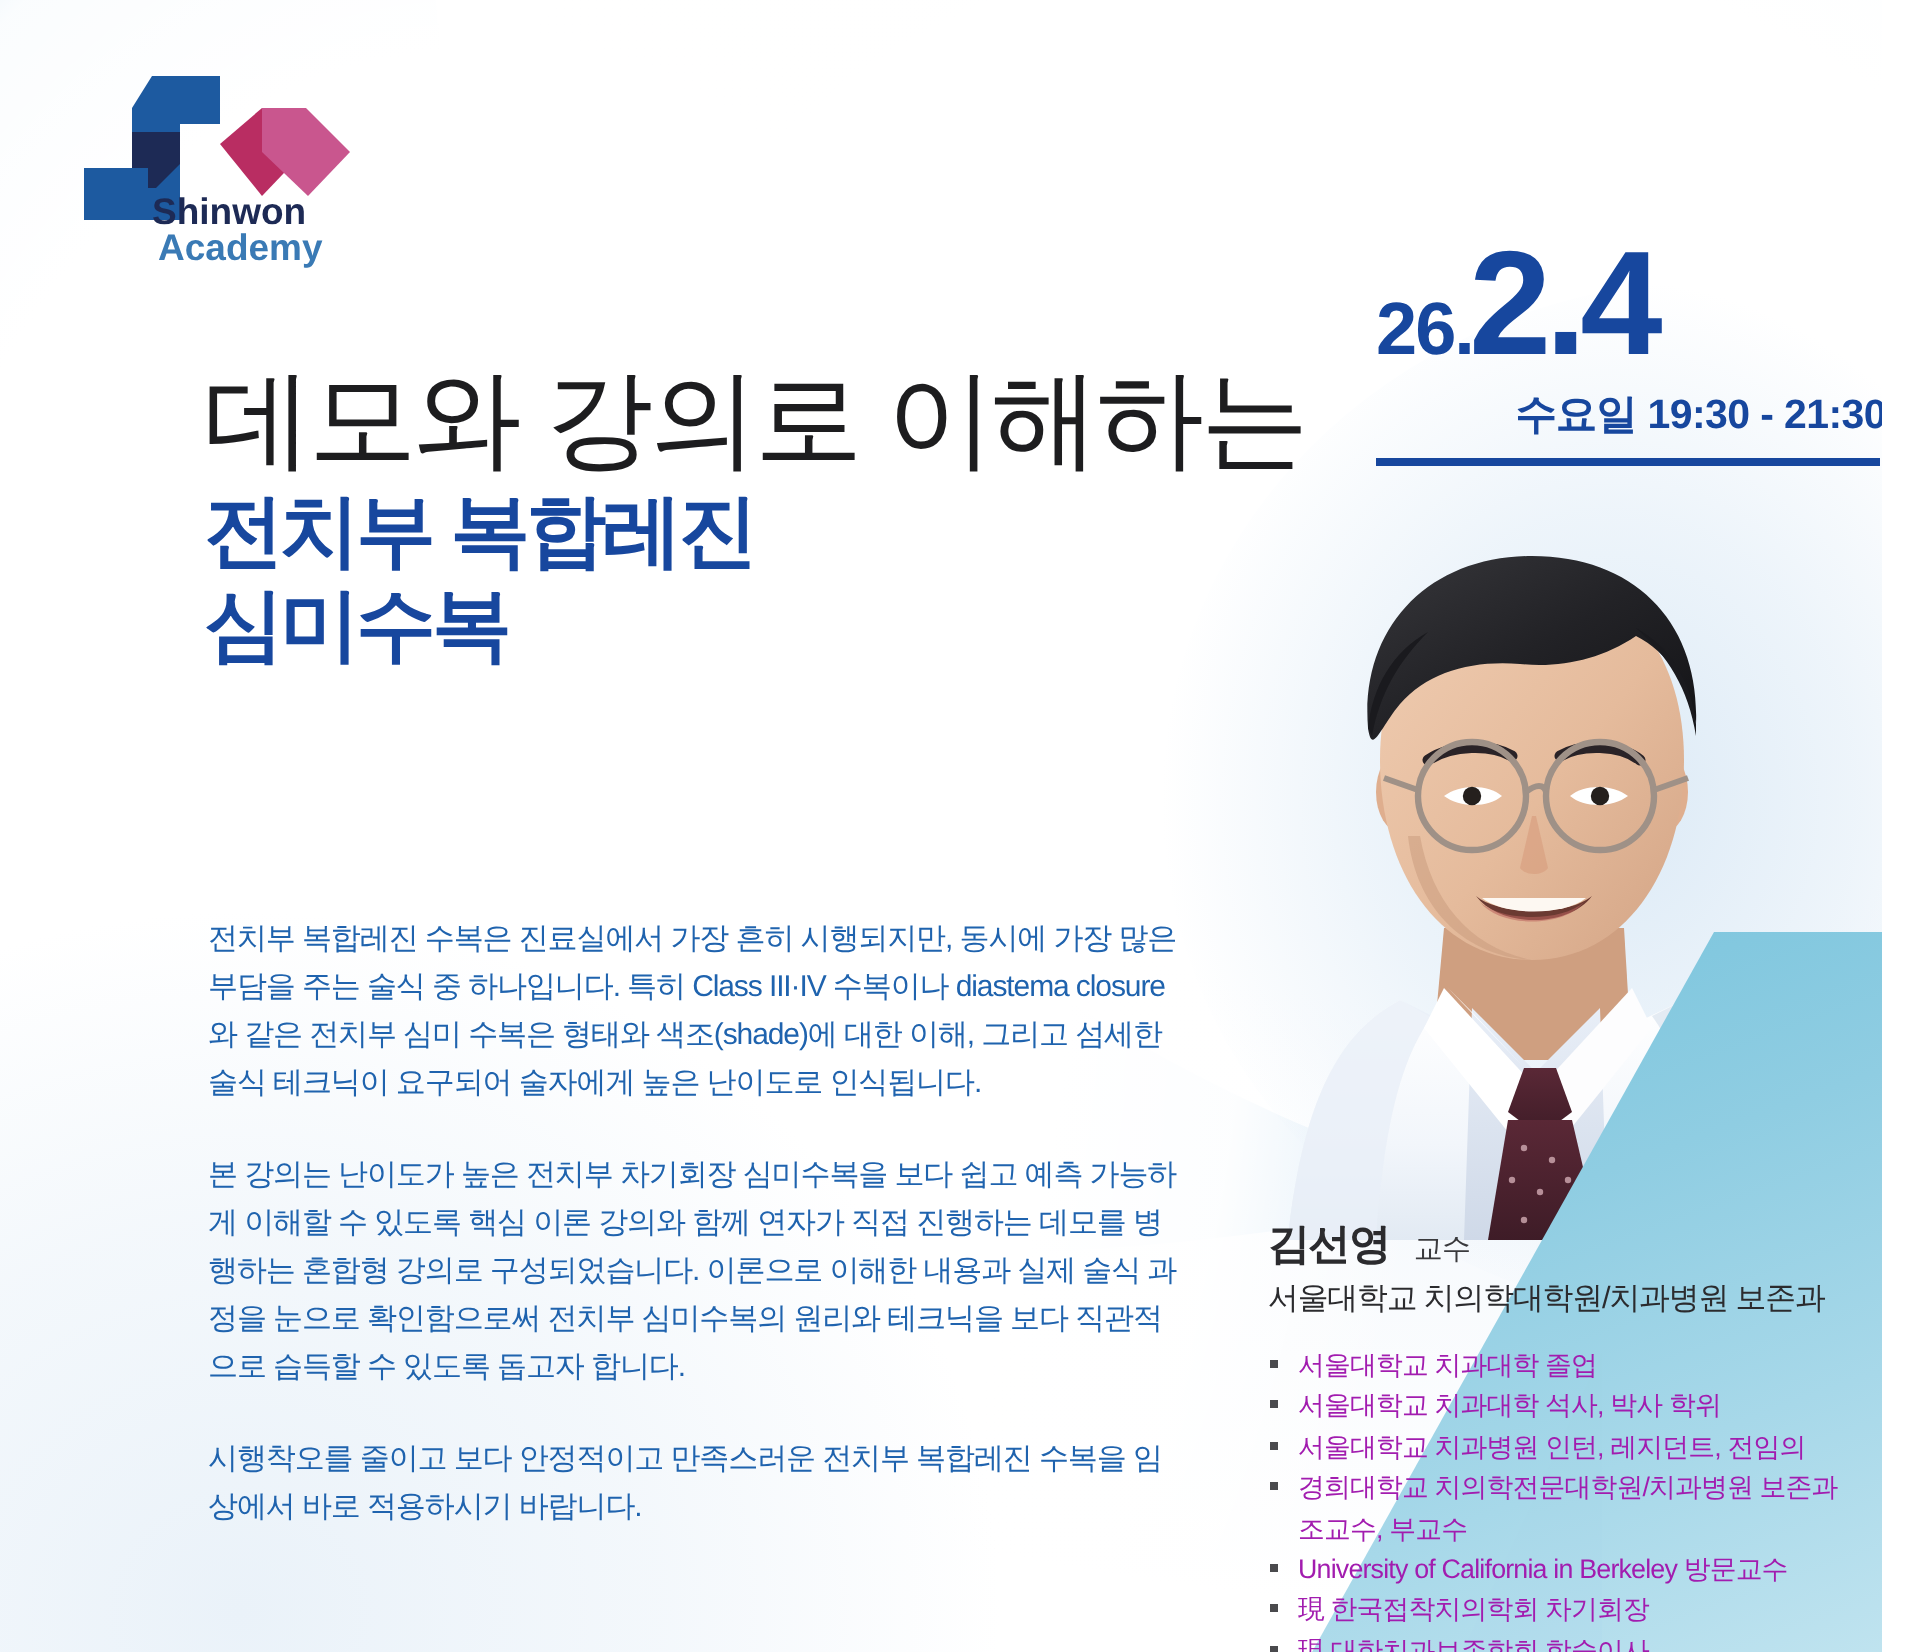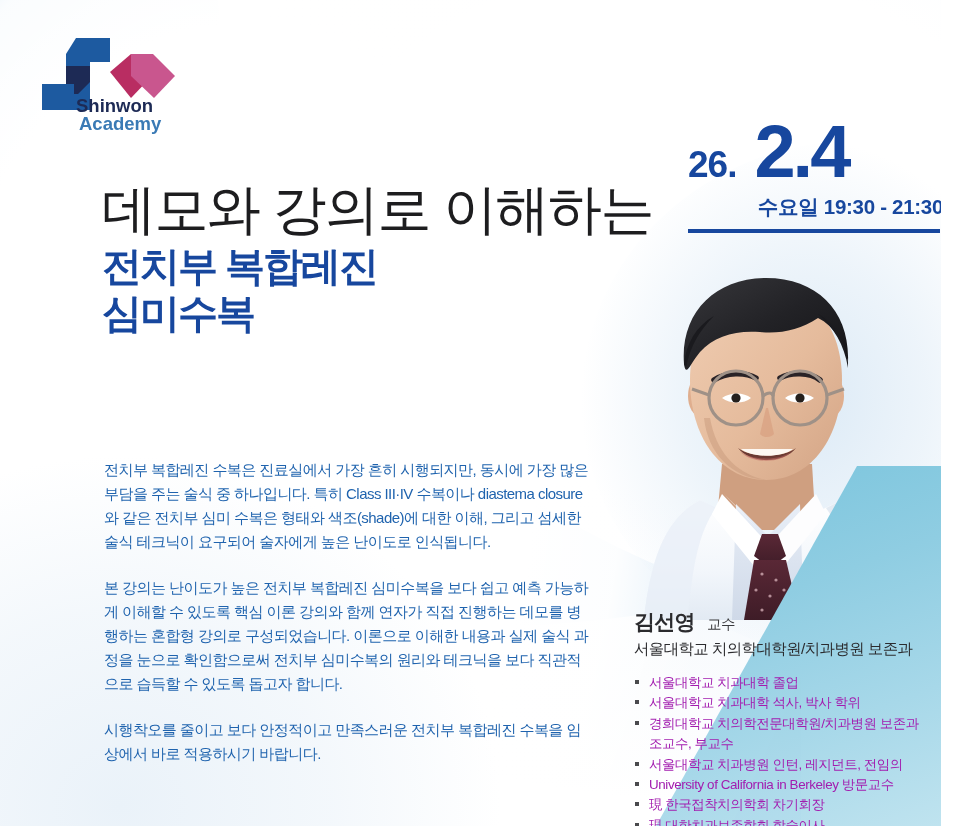--- a/index.html
+++ b/index.html
@@ -93,21 +93,20 @@
   .date-block{
     position:absolute;left:688px;top:118px;width:255px;
     text-align:left;
   }
   .date-line{
     display:flex;align-items:baseline;
     color:#17479e;
     font-weight:bold;
     letter-spacing:-1px;
     line-height:.92;
-    gap:20px;
   }
   .date-year{font-size:37px;}
   .date-md{font-size:74px;letter-spacing:-3px;margin-left:-2px;}
   .date-time{
     margin-top:7px;
     font-size:20.5px;
     font-weight:bold;
     color:#17479e;
     letter-spacing:-.3px;
     text-align:right;
@@ -227,21 +226,21 @@
     <div class="date-time">수요일 19:30 - 21:30</div>
     <div class="date-rule"></div>
   </div>
 
   <div class="title-sub">데모와 강의로 이해하는</div>
   <div class="title-main">전치부 복합레진
 심미수복</div>
 
   <div class="body-col">
     <p class="body-p">전치부 복합레진 수복은 진료실에서 가장 흔히 시행되지만, 동시에 가장 많은 부담을 주는 술식 중 하나입니다. 특히 Class III·IV 수복이나 diastema closure와 같은 전치부 심미 수복은 형태와 색조(shade)에 대한 이해, 그리고 섬세한 술식 테크닉이 요구되어 술자에게 높은 난이도로 인식됩니다.</p>
-    <p class="body-p">본 강의는 난이도가 높은 전치부 복합레진 심미수복을 보다 쉽고 예측 가능하게 이해할 수 있도록 핵심 이론 강의와 함께 연자가 직접 진행하는 데모를 병행하는 혼합형 강의로 구성되었습니다. 이론으로 이해한 내용과 실제 술식 과정을 눈으로 확인함으로써 전치부 심미수복의 원리와 테크닉을 보다 직관적으로 습득할 수 있도록 돕고자 합니다.</p>
+    <p class="body-p">본 강의는 난이도가 높은 전치부 차기회장 심미수복을 보다 쉽고 예측 가능하게 이해할 수 있도록 핵심 이론 강의와 함께 연자가 직접 진행하는 데모를 병행하는 혼합형 강의로 구성되었습니다. 이론으로 이해한 내용과 실제 술식 과정을 눈으로 확인함으로써 전치부 심미수복의 원리와 테크닉을 보다 직관적으로 습득할 수 있도록 돕고자 합니다.</p>
     <p class="body-p">시행착오를 줄이고 보다 안정적이고 만족스러운 전치부 복합레진 수복을 임상에서 바로 적용하시기 바랍니다.</p>
   </div>
 
   <div class="portrait">
     <svg width="330" height="352" viewBox="0 0 330 352" xmlns="http://www.w3.org/2000/svg">
       <defs>
         <linearGradient id="coat" x1="0" y1="0" x2="0" y2="1">
           <stop offset="0%" stop-color="#ffffff"></stop>
           <stop offset="60%" stop-color="#f2f6fb"></stop>
           <stop offset="100%" stop-color="#e2eaf3"></stop>
@@ -341,22 +340,22 @@
 
   <div class="speaker">
     <div class="sp-name-row">
       <span class="sp-name">김선영</span>
       <span class="sp-title">교수</span>
     </div>
     <div class="sp-affil">서울대학교 치의학대학원/치과병원 보존과</div>
     <ul class="sp-list">
       <li>서울대학교 치과대학 졸업</li>
       <li>서울대학교 치과대학 석사, 박사 학위</li>
+      <li>서울대학교 치과병원 인턴, 레지던트, 전임의</li>
       <li>경희대학교 치의학전문대학원/치과병원 보존과
 조교수, 부교수</li>
-      <li>서울대학교 치과병원 인턴, 레지던트, 전임의</li>
       <li>University of California in Berkeley 방문교수</li>
       <li>現 한국접착치의학회 차기회장</li>
       <li>現 대한치과보존학회 학술이사</li>
     </ul>
   </div>
 
 </div>
 
 </body></html>

